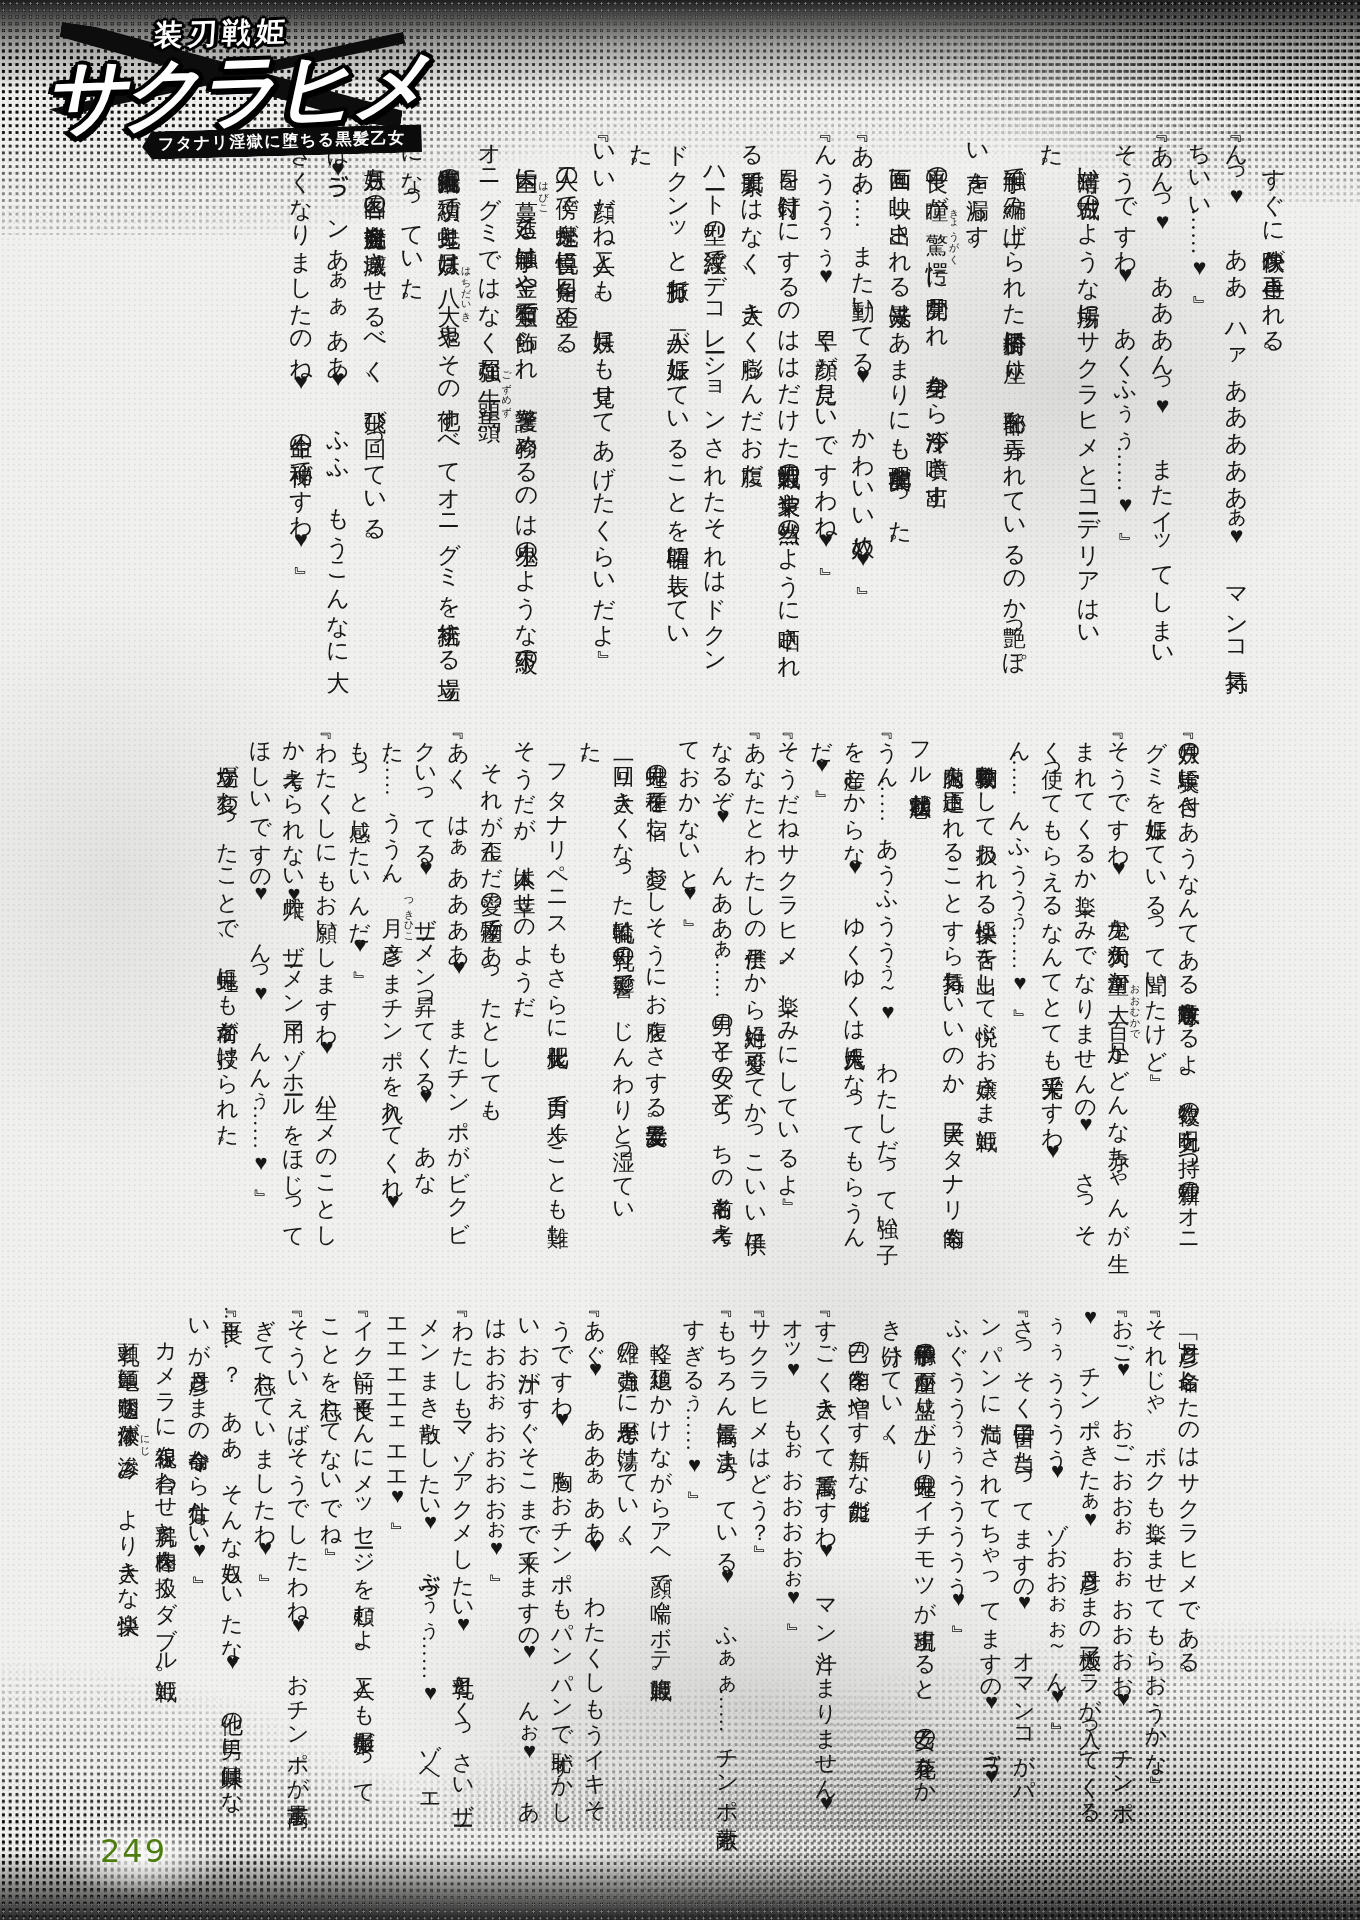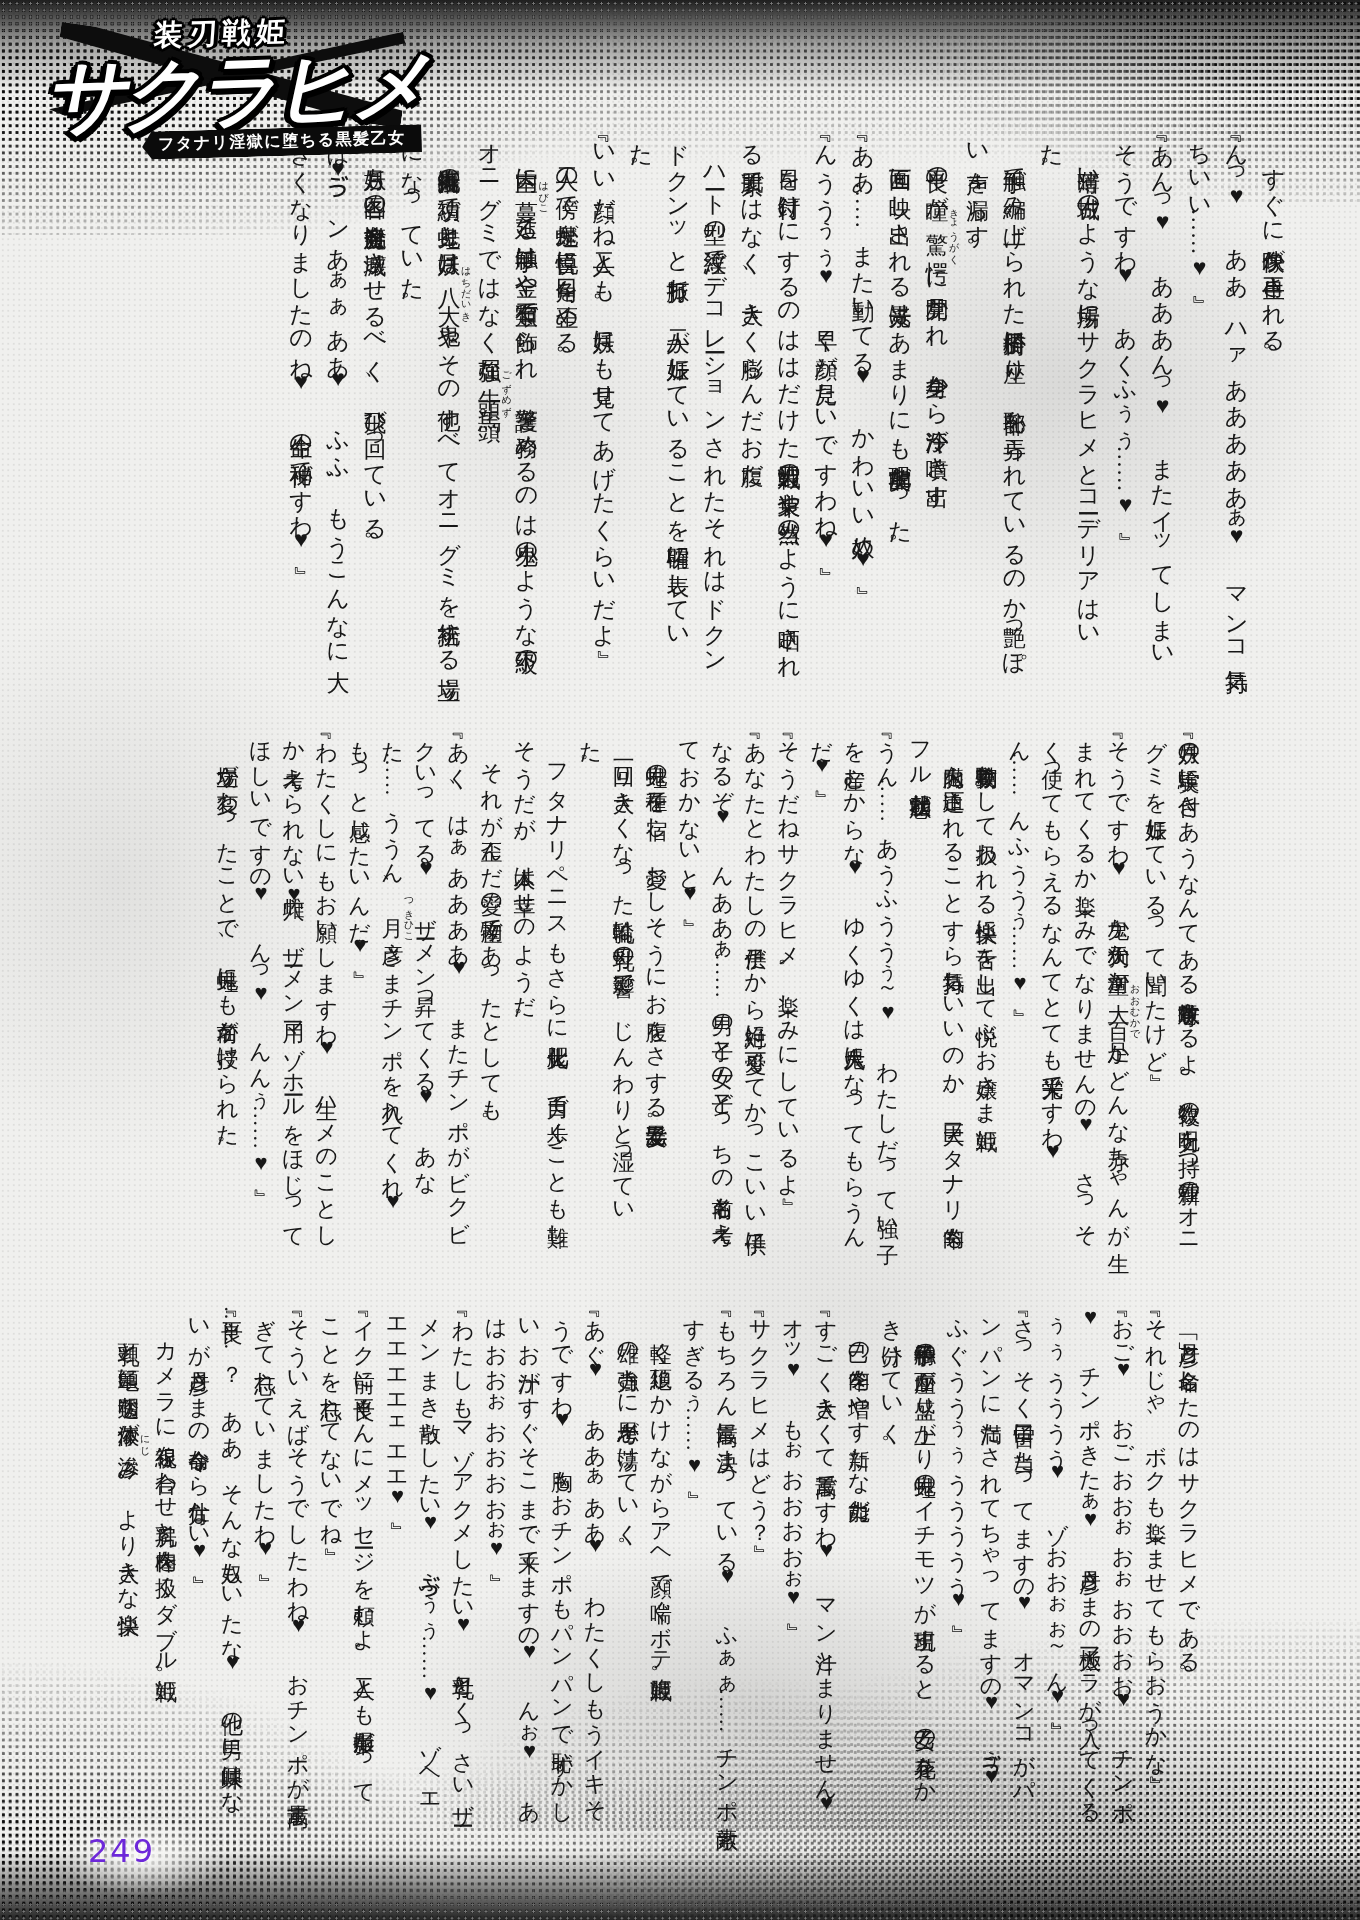--- a/index.html
+++ b/index.html
@@ -96,21 +96,21 @@
   #band1{top:128px;right:68px;height:546px;font-size:23px;line-height:37px;}
   #band2{top:726px;right:154px;height:518px;font-size:22px;line-height:33px;}
   #band3{top:1304px;right:154px;height:512px;font-size:22px;line-height:33px;}
   .band .hh{text-orientation:upright;}
   ruby{ruby-position:over;}
   rt{font-size:10px;letter-spacing:0;}
 
   
   #pageno-halo{position:absolute;left:58px;top:1818px;width:170px;height:78px;z-index:4;pointer-events:none;
     background:radial-gradient(closest-side,rgba(250,250,248,.95),rgba(250,250,248,0));}
-  #pageno{position:absolute;left:88px;top:1832px;z-index:5;font-size:32px;color:#6d28d9;
+  #pageno{position:absolute;left:100px;top:1832px;z-index:5;font-size:32px;color:#4d7c0f;
     font-family:"DejaVu Sans","Liberation Sans",sans-serif;letter-spacing:2px;
     text-shadow:0 0 5px #fff,0 0 9px #fff;}
 </style>
 </head>
 <body>
 
 <div id="page">
 
   <div class="cloud" id="cl1"></div>
   <div class="cloud" id="cl2"></div>

